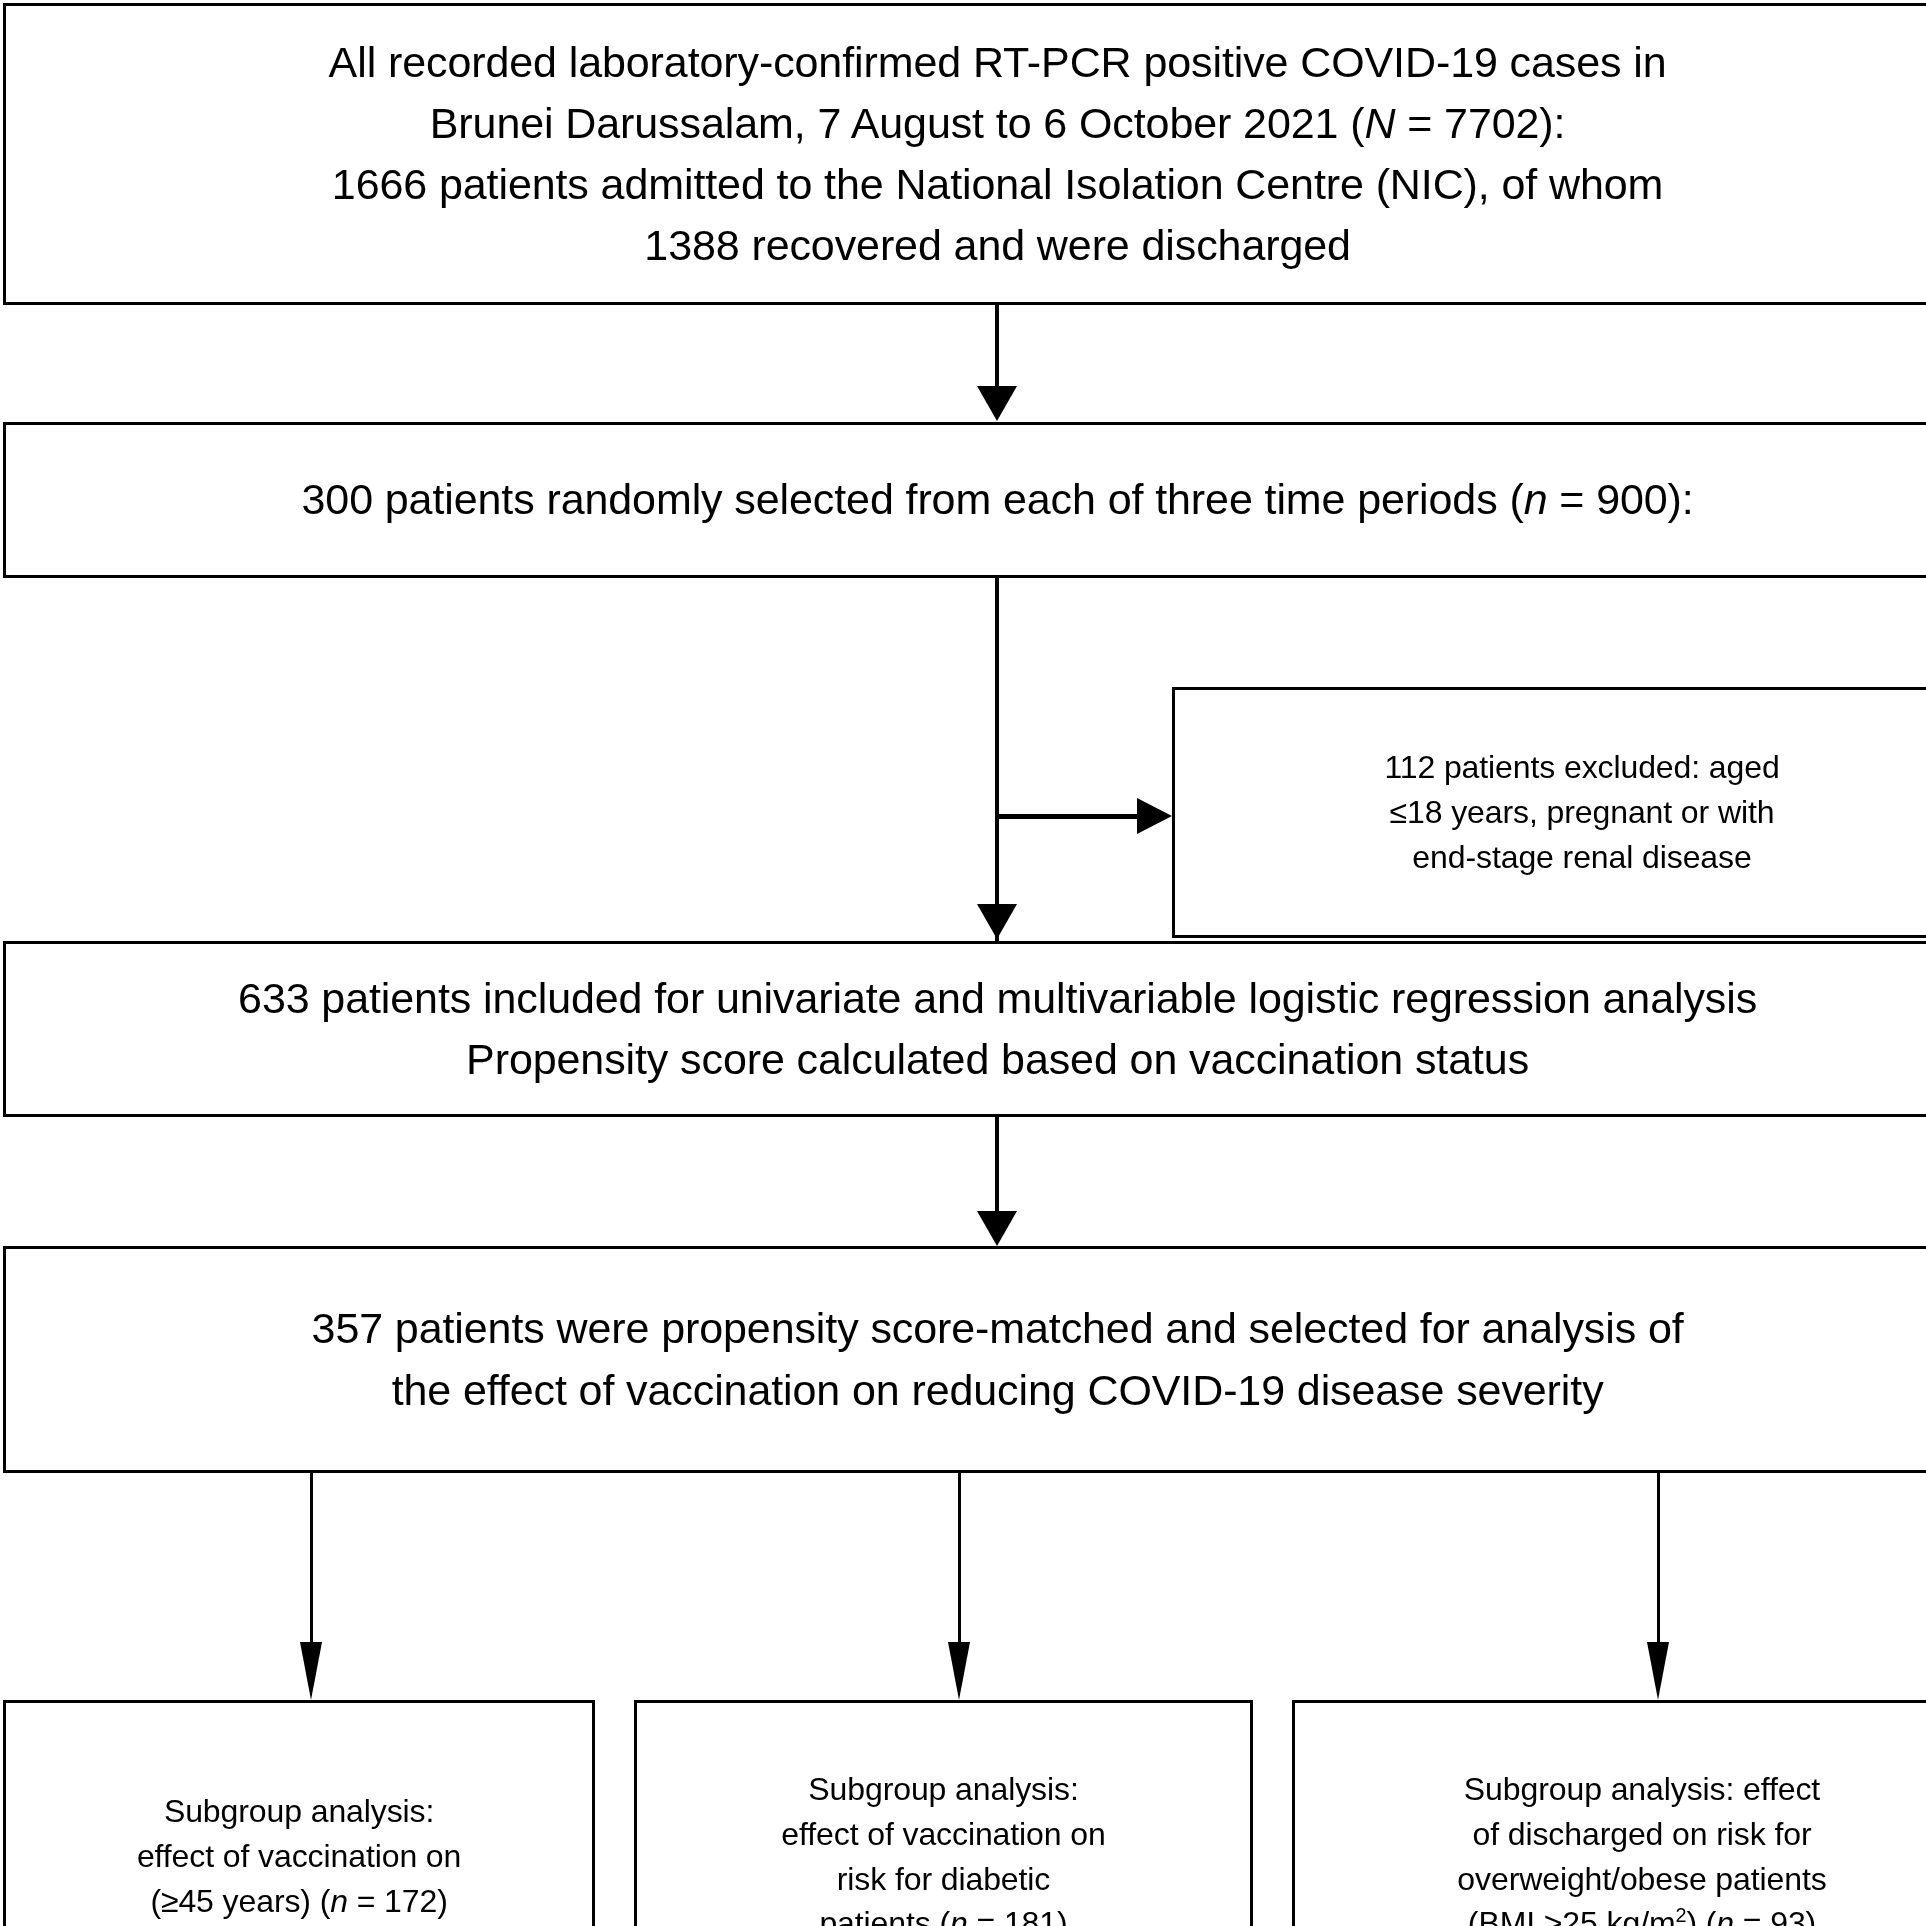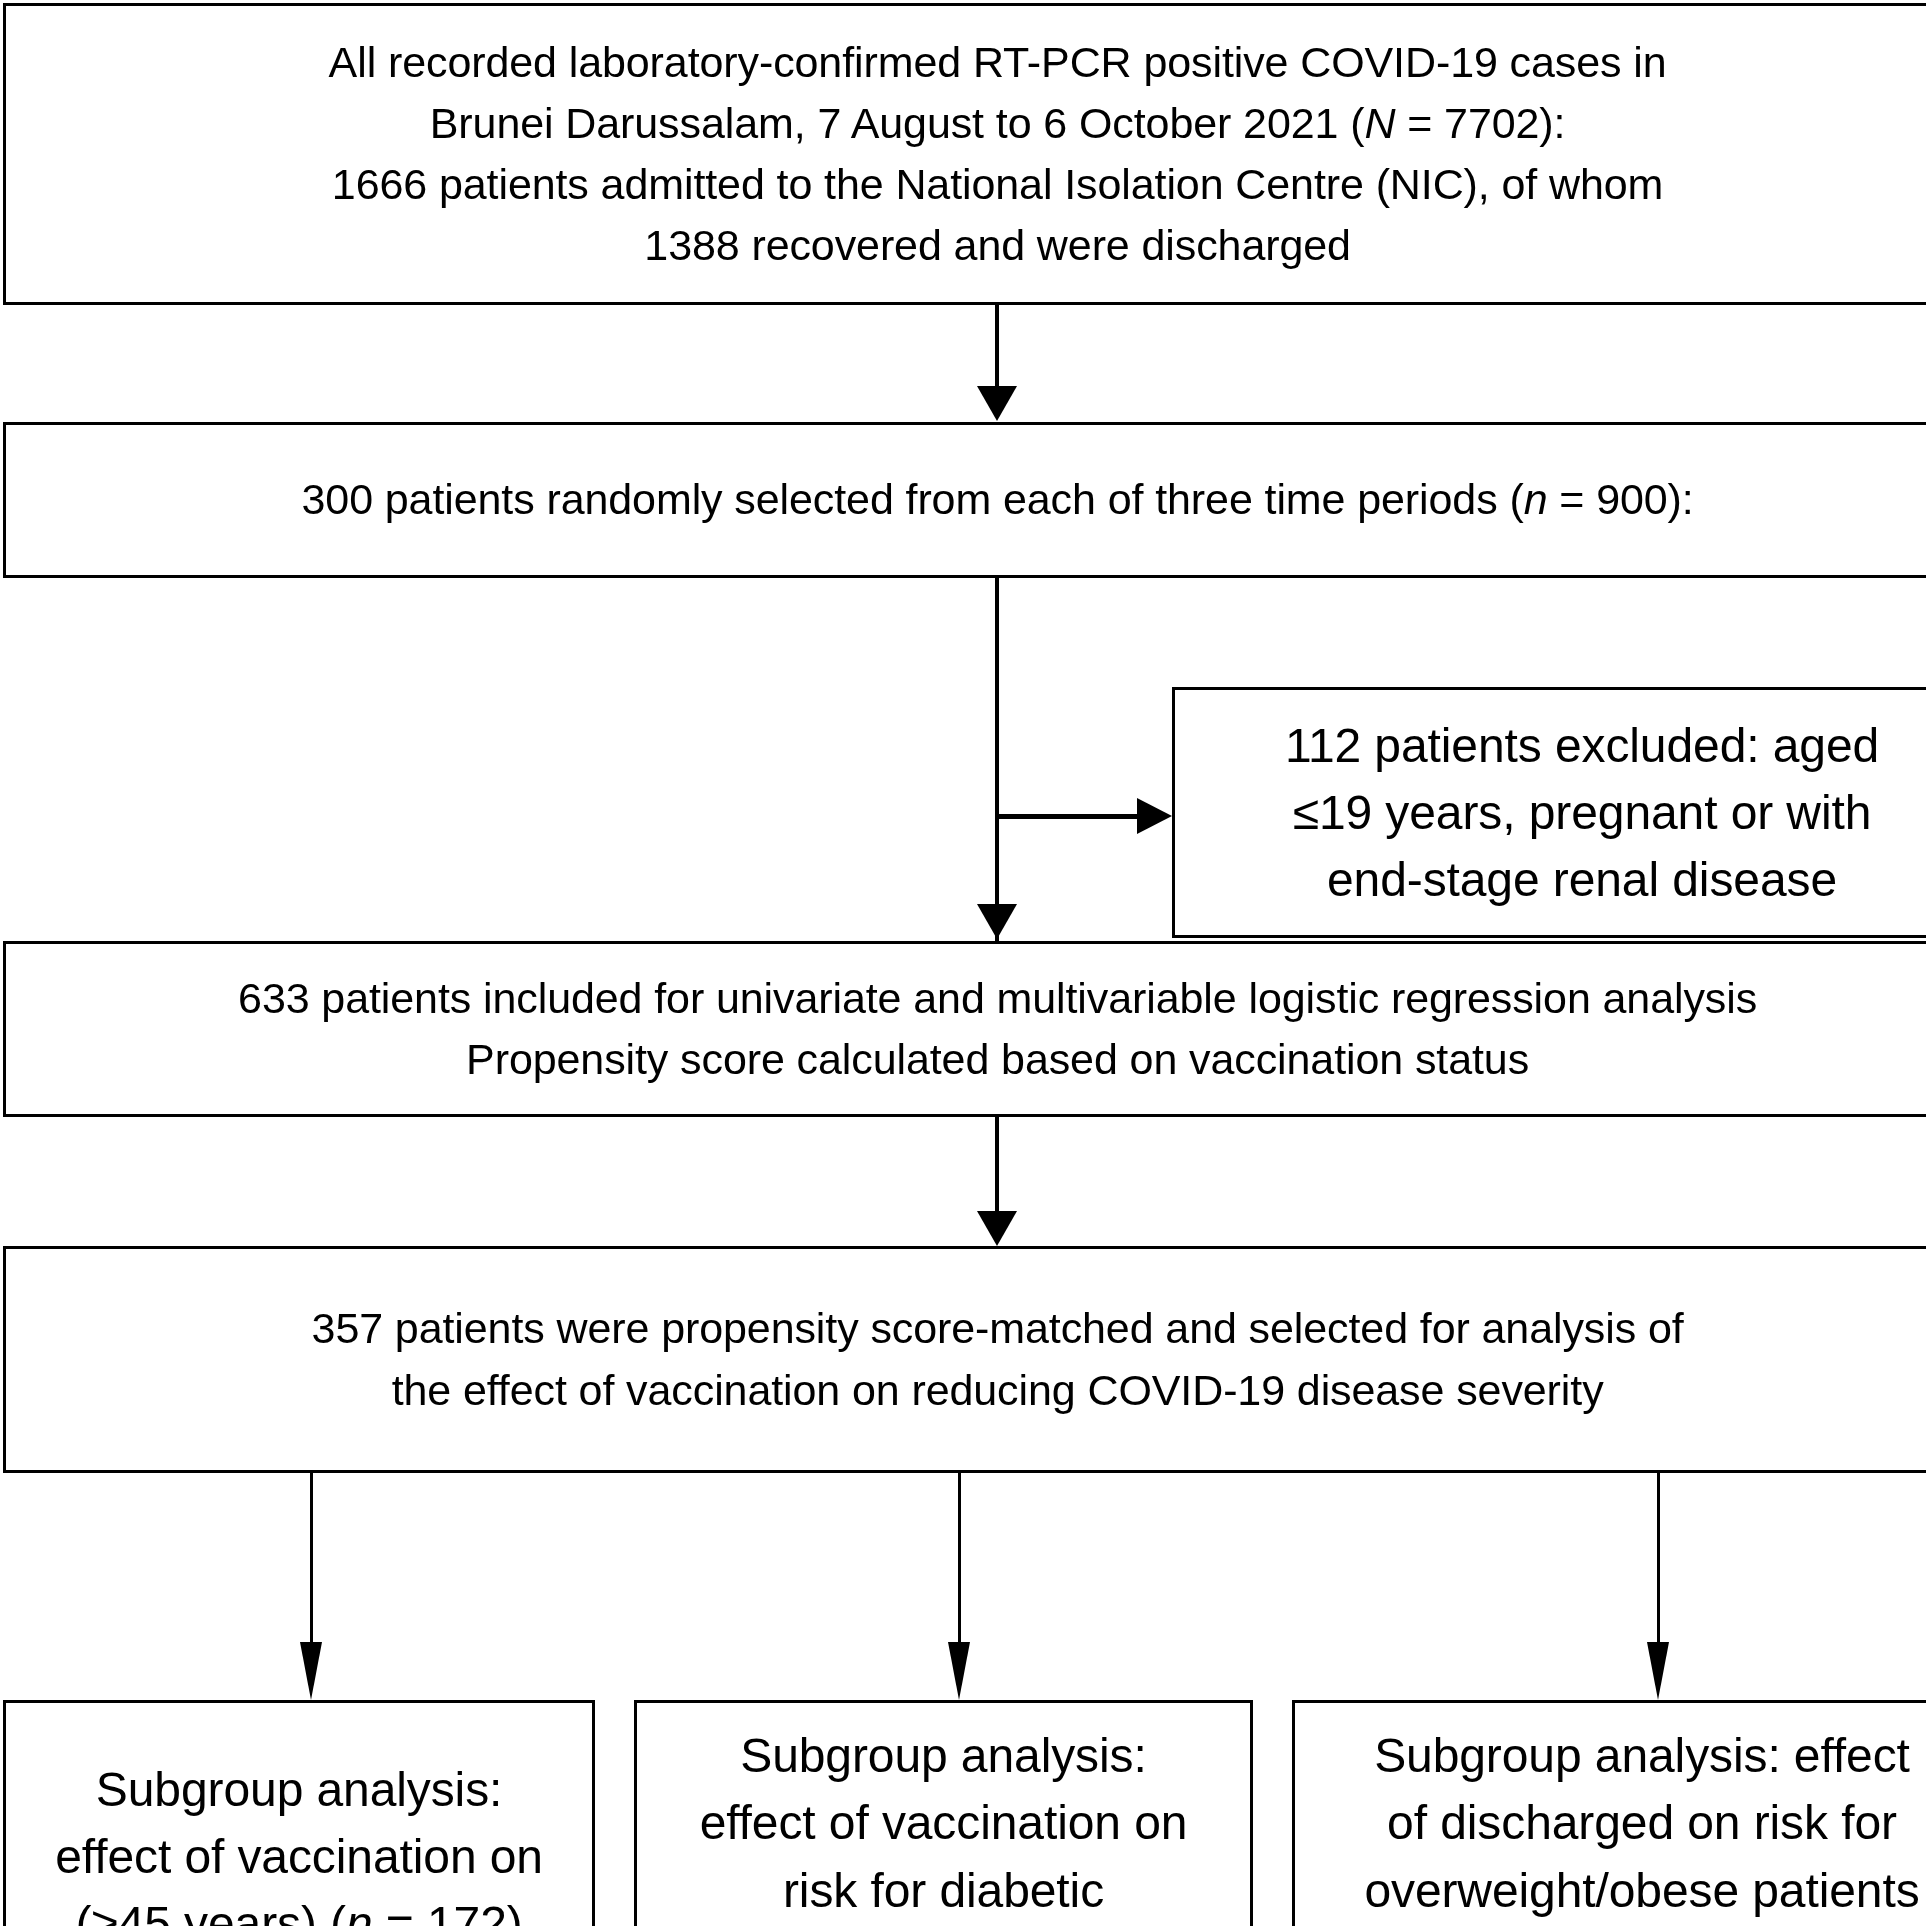--- a/index.html
+++ b/index.html
@@ -29,21 +29,21 @@
   }
   .box .line {
     display: block;
     white-space: nowrap;
     font-size: 43px;
     line-height: 1.42;
     letter-spacing: -0.1px;
   }
   .box.narrow .line {
     white-space: normal;
-    font-size: 48px;
+    font-size: 32px;
     line-height: 1.40;
   }
   .it { font-style: italic; }
   sup { font-size: 0.62em; vertical-align: super; line-height: 0; }
 
   
   .vline {
     position: absolute;
     background: #000000;
     width: 3.5px;
@@ -94,21 +94,21 @@
     <span class="line">300 patients randomly selected from each of three time periods (<span class="it">n</span> = 900):</span>
   </div>
 
   <div class="vline" style="left:995px; top:578px; height:366px;"></div>
   <div class="hline" style="left:995px; top:814px; width:150px;"></div>
   <div class="arrow-right" style="left:1137px; top:798px;"></div>
   <div class="arrow-down" style="left:977px; top:904px;"></div>
 
   <div class="box narrow" id="excluded-box" style="left:1172px; top:687px; width:820px; height:251px; padding:0 27px;">
     <span class="line">112 patients excluded: aged</span>
-    <span class="line">≤19 years, pregnant or with</span>
+    <span class="line">≤18 years, pregnant or with</span>
     <span class="line">end-stage renal disease</span>
   </div>
 
   <div class="box" id="included-box" style="left:3.1px; top:941px; width:1989px; height:176px;">
     <span class="line">633 patients included for univariate and multivariable logistic regression analysis</span>
     <span class="line">Propensity score calculated based on vaccination status</span>
   </div>
 
   <div class="vline" style="left:995px; top:1116px; height:103px;"></div>
   <div class="arrow-down" style="left:977px; top:1211px;"></div>

